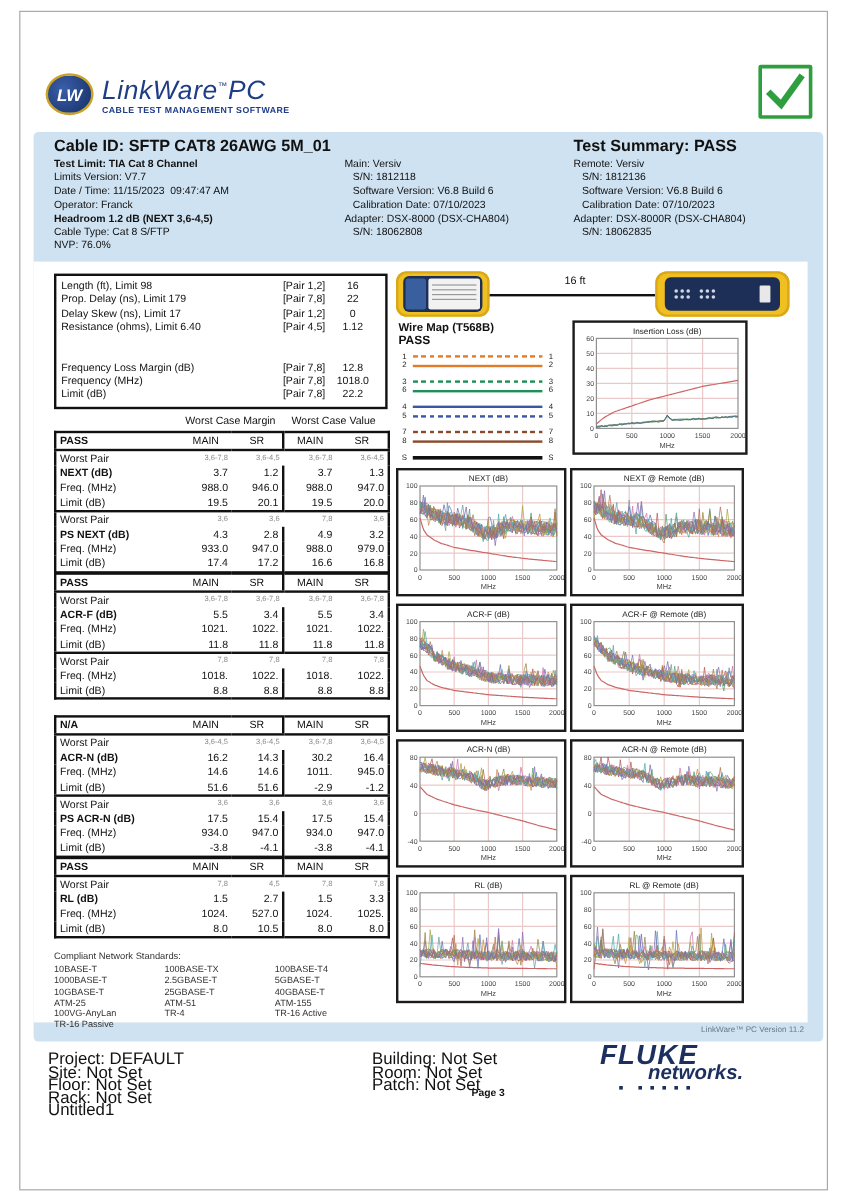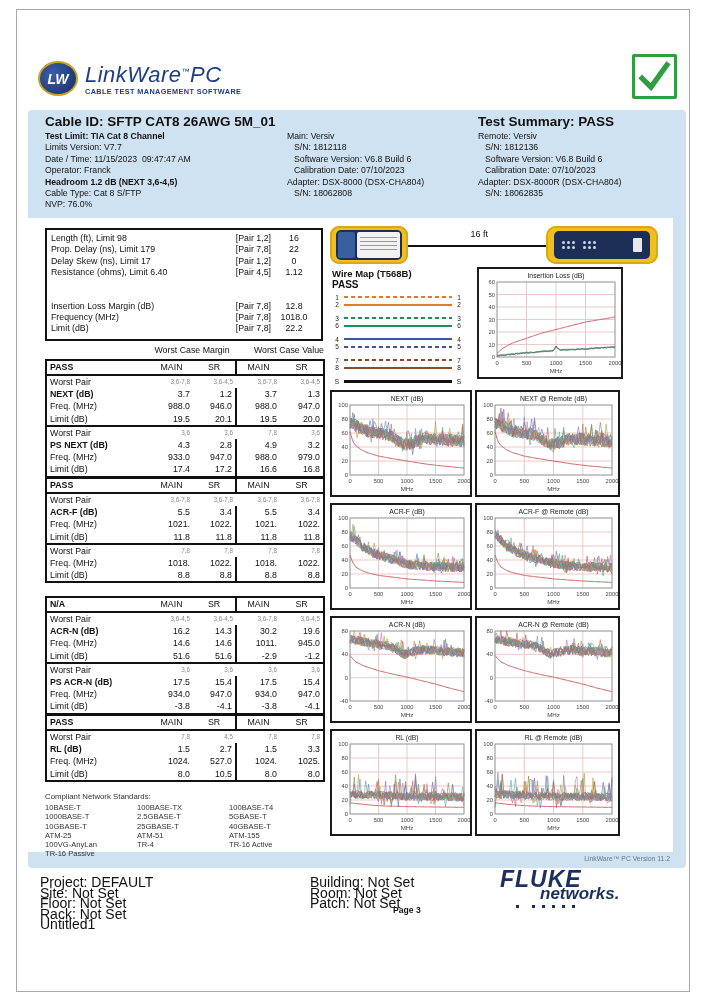--- a/index.html
+++ b/index.html
@@ -33,21 +33,21 @@
   
   .len-table{position:absolute;left:45px;top:228px;width:278px;height:113px;border:2px solid #111;
              box-sizing:border-box;padding:3px 4px;font-size:8.8px}
   .lrow{display:flex;height:11.4px;line-height:11.4px}
   .lrow .c1{flex:1}.lrow .c2{width:58px;text-align:right}.lrow .c3{width:46px;text-align:center}
   .len-gap{height:22px}
 
   
   .wcm-head{position:absolute;top:345px;font-size:8.8px}
   #wcm1{left:146px;width:92px;text-align:center}
-  #wcm2{left:232px;width:92px;text-align:right}
+  #wcm2{left:232px;width:92px;text-align:center}
 
   
   .mt{position:absolute;left:45px}
   #mt0{top:359px}#mt1{top:477px}#mt2{top:596px}#mt3{top:714px}
   table.margin{border-collapse:collapse;width:278px;border:2px solid #111;font-size:8.8px;table-layout:fixed}
   table.margin td{padding:0 3px;height:12.2px;line-height:12.2px;text-align:right;white-space:nowrap;overflow:hidden}
   table.margin td.lab{text-align:left}
   table.margin tr.head td{border-bottom:2px solid #111;text-align:center;height:13px;line-height:13px}
   table.margin tr.head td.lab{text-align:left;font-weight:bold}
   table.margin td.grp{border-left:2px solid #111}
@@ -176,21 +176,21 @@
         <span class="c2">[Pair 1,2]</span>
         <span class="c3">0</span>
       </div>
       <div class="lrow">
         <span class="c1">Resistance (ohms), Limit 6.40</span>
         <span class="c2">[Pair 4,5]</span>
         <span class="c3">1.12</span>
       </div>
       <div class="len-gap"></div>
       <div class="lrow">
-        <span class="c1">Insertion Loss Margin (dB)</span>
+        <span class="c1">Frequency Loss Margin (dB)</span>
         <span class="c2">[Pair 7,8]</span>
         <span class="c3">12.8</span>
       </div>
       <div class="lrow">
         <span class="c1">Frequency (MHz)</span>
         <span class="c2">[Pair 7,8]</span>
         <span class="c3">1018.0</span>
       </div>
       <div class="lrow">
         <span class="c1">Limit (dB)</span>
@@ -369,21 +369,21 @@
             <td class="wp">3,6-4,5</td>
             <td class="wp">3,6-4,5</td>
             <td class="wp">3,6-7,8</td>
             <td class="wp">3,6-4,5</td>
           </tr>
           <tr>
             <td class="lab b">ACR-N (dB)</td>
             <td>16.2</td>
             <td>14.3</td>
             <td class="grp">30.2</td>
-            <td>19.6</td>
+            <td>16.4</td>
           </tr>
           <tr>
             <td class="lab">Freq. (MHz)</td>
             <td>14.6</td>
             <td>14.6</td>
             <td class="grp">1011.</td>
             <td>945.0</td>
           </tr>
           <tr>
             <td class="lab">Limit (dB)</td>

